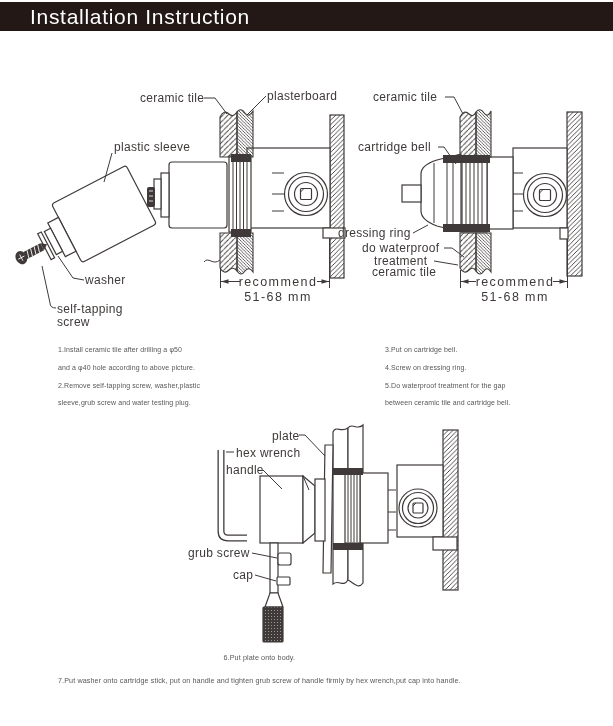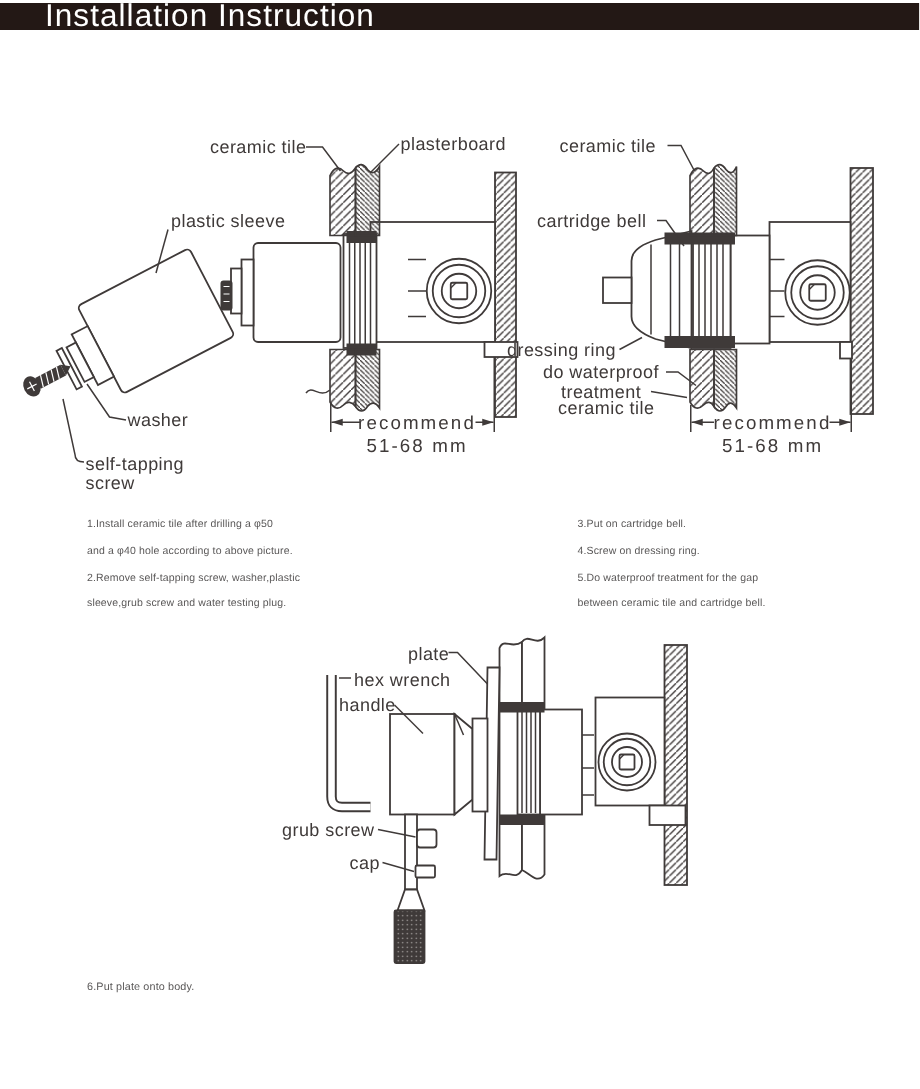--- a/index.html
+++ b/index.html
@@ -1,21 +1,21 @@
 <!DOCTYPE html>
 <html><head>
 <meta charset="utf-8">
 <style>
   html,body { margin:0; padding:0; background:#ffffff; }
   #page {
     position:relative; width:613px; height:726px; background:#ffffff;
     font-family:"Liberation Sans", sans-serif; overflow:hidden;
   }
   #header-bar {
-    position:absolute; left:0; top:2px; width:613px; height:18px;
+    position:absolute; left:0; top:2px; width:613px; height:29px;
     background:#231815;
   }
   #header-bar .title {
     position:absolute; left:30px; top:50%; transform:translateY(-50%);
     color:#ffffff; font-size:21px; letter-spacing:0.7px; white-space:nowrap;
   }
   svg.diagram-layer { position:absolute; left:0; top:0; }
   .part { fill:#ffffff; stroke:#3f3a39; stroke-width:1.2; }
   .thin { fill:none; stroke:#3f3a39; stroke-width:1; }
   .dark { fill:#3f3a39; stroke:none; }
@@ -228,15 +228,16 @@
 
   <div class="steps steps-mid" style="left:385px; top:341px;">
     <div>3.Put on cartridge bell.</div>
     <div>4.Screw on dressing ring.</div>
     <div>5.Do waterproof treatment for the gap</div>
     <div>between ceramic tile and cartridge bell.</div>
   </div>
 
   <div class="steps steps-bottom" style="left:58px; top:646px;text-align:center;">
     <div>6.Put plate onto body.</div>
+    <div>7.Put washer onto cartridge stick, put on handle and tighten grub screw of handle firmly by hex wrench,put cap into handle.</div>
   </div>
 
 </div>
 
 </body></html>

